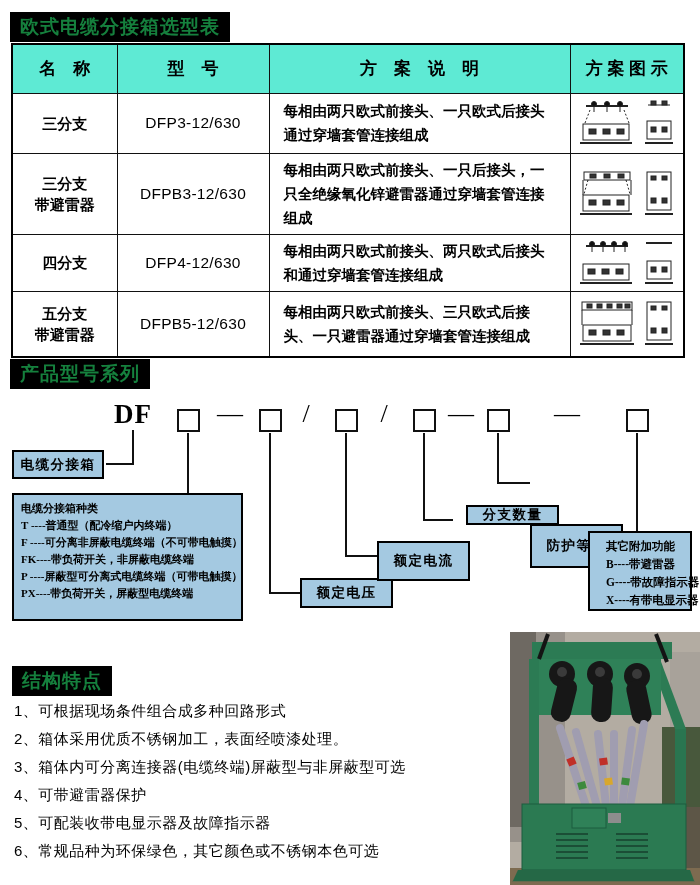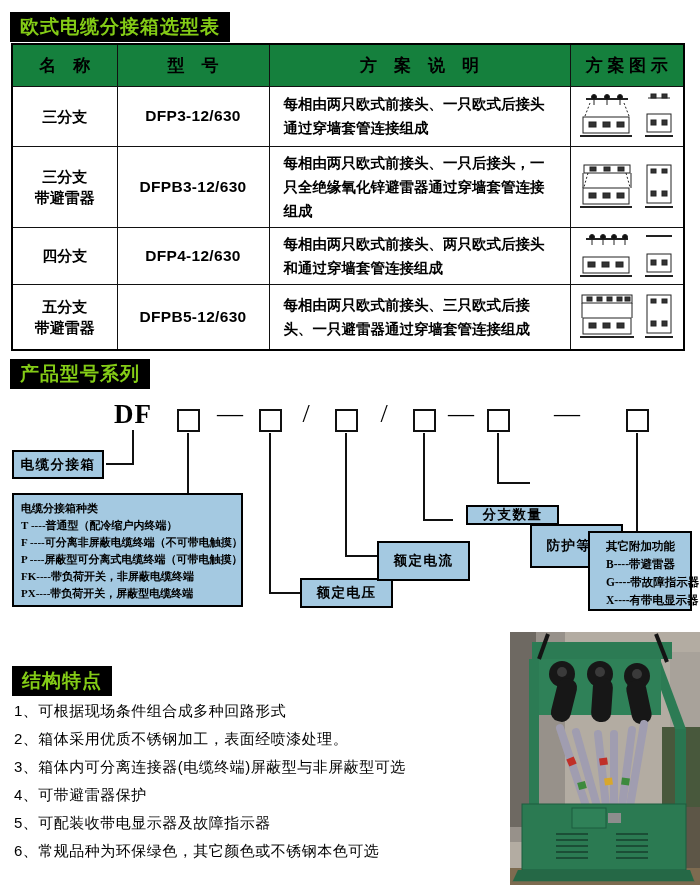--- a/index.html
+++ b/index.html
@@ -2,30 +2,30 @@
 <html><head>
 <meta charset="utf-8">
 <style>
   * { margin:0; padding:0; box-sizing:border-box; }
   html,body { background:#fff; }
   body {
     width:700px; height:885px; position:relative; overflow:hidden;
     font-family:"Liberation Sans", sans-serif; color:#000;
   }
   .black-bar {
-    position:absolute; background:#000; color:#84cc16; font-weight:bold;
+    position:absolute; background:#000; color:#15803d; font-weight:bold;
     font-size:19px; padding:4px 10px 5px 10px; letter-spacing:1px; line-height:21px;
   }
   
   table.sel { position:absolute; left:11px; top:43px; width:672px;
     border-collapse:collapse; table-layout:fixed; border:2px solid #000; }
   table.sel th, table.sel td { border:1.5px solid #111; vertical-align:middle; }
-  table.sel th { background:#15803d; font-size:17px; font-weight:bold; height:42px; }
+  table.sel th { background:#5eead4; font-size:17px; font-weight:bold; height:49px; }
   td.c-name { text-align:center; font-weight:bold; font-size:15px; line-height:21px; }
-  td.c-model { text-align:center; font-weight:bold; font-size:15.5px; letter-spacing:.3px;margin-top:16px; }
+  td.c-model { text-align:center; font-weight:normal; font-size:15.5px; letter-spacing:.3px;margin-top:16px; }
   td.c-desc { font-weight:bold; font-size:14.5px; line-height:24px; padding:4px 14px; text-align:left; }
   td.c-scheme { text-align:center; }
   .scheme-wrap { display:flex; justify-content:center; align-items:flex-end; gap:6px; }
   .scheme-wrap svg { display:block; }
   
   .df-prefix { position:absolute; left:114px; top:399px; font-family:"Liberation Serif", serif;
     font-size:27px; font-weight:600; letter-spacing:1px; }
   .slot { position:absolute; top:409px; width:23px; height:23px; border:2px solid #111; background:#fff; }
   .sep { position:absolute; top:399px; width:40px; text-align:center;
     font-family:"Liberation Serif", serif; font-size:26px; font-weight:500; }
@@ -250,26 +250,26 @@
     <polyline points="270,43 270,203 300,203"></polyline>
     <polyline points="346,43 346,166 377,166"></polyline>
     <polyline points="424,43 424,130 453,130"></polyline>
     <polyline points="498,43 498,93 530,93"></polyline>
     <polyline points="637,43 637,141"></polyline>
   </g>
 </svg>
 
 <div class="callout one" style="left:12px; top:450px; width:92px; height:29px;">电缆分接箱</div>
 
-<div class="callout multi" style="left:12px; top:493px; width:231px; height:114px;">
+<div class="callout multi" style="left:12px; top:493px; width:231px; height:128px;">
   <div>电缆分接箱种类</div>
   <div>T ----普通型（配冷缩户内终端）</div>
   <div>F ----可分离非屏蔽电缆终端（不可带电触摸）</div>
+  <div>FK----带负荷开关，非屏蔽电缆终端</div>
   <div>P ----屏蔽型可分离式电缆终端（可带电触摸）</div>
-  <div>FK----带负荷开关，非屏蔽电缆终端</div>
   <div>PX----带负荷开关，屏蔽型电缆终端</div>
 </div>
 
 <div class="callout one" style="left:300px; top:578px; width:93px; height:30px;">额定电压</div>
 <div class="callout one" style="left:377px; top:541px; width:93px; height:40px;">额定电流</div>
 <div class="callout one" style="left:466px; top:505px; width:93px; height:20px;">分支数量</div>
 <div class="callout one" style="left:530px; top:489px; width:93px; height:44px;margin-top:35px;">防护等级</div>
 
 <div class="callout multi2" style="left:588px; top:531px; width:104px; height:80px;">
   <div>其它附加功能</div>

